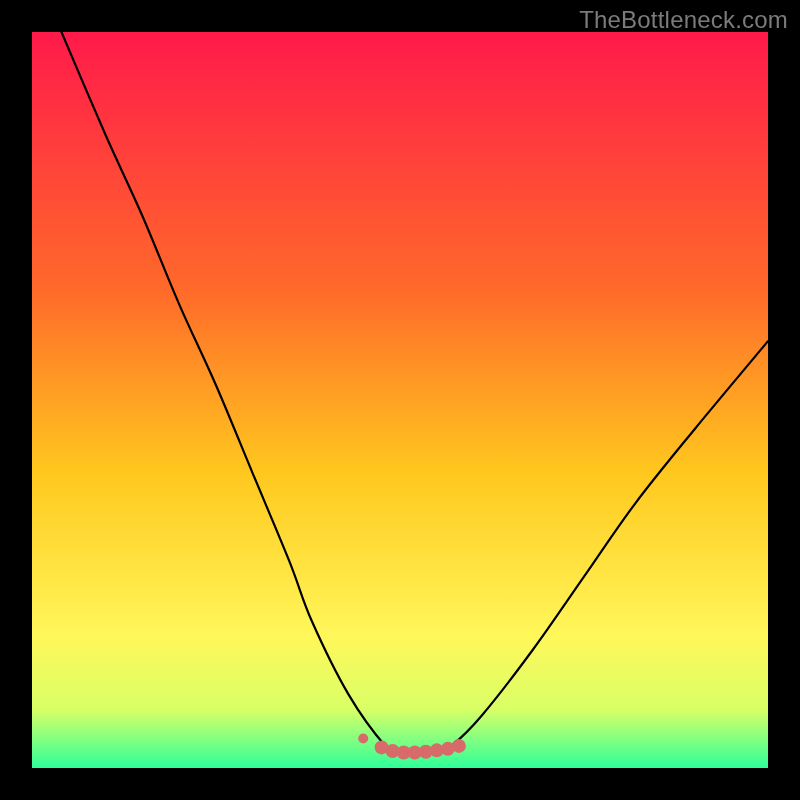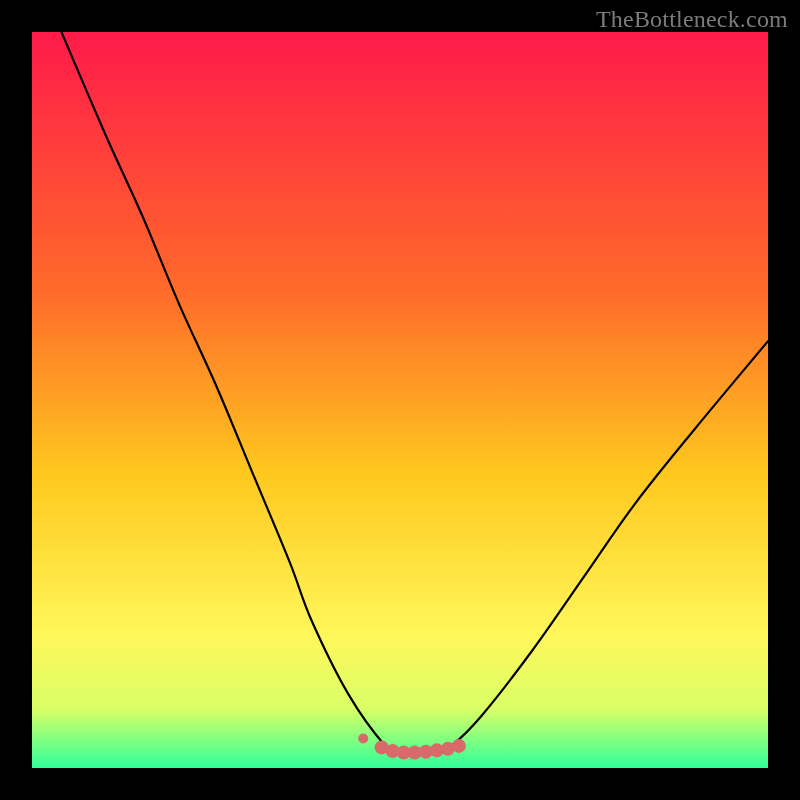--- a/index.html
+++ b/index.html
@@ -27,21 +27,20 @@
     height: 736px;
   }
   .watermark {
     position: absolute;
     top: 6px;
     right: 12px;
     font-size: 24px;
     font-weight: 500;
     color: #7b7b7b;
     letter-spacing: 0.2px;
-    font-family: Liberation Serif, serif;
   }
   svg {
     display: block;
   }
 </style>
 </head>
 <body>
 
 <div class="frame">
 

